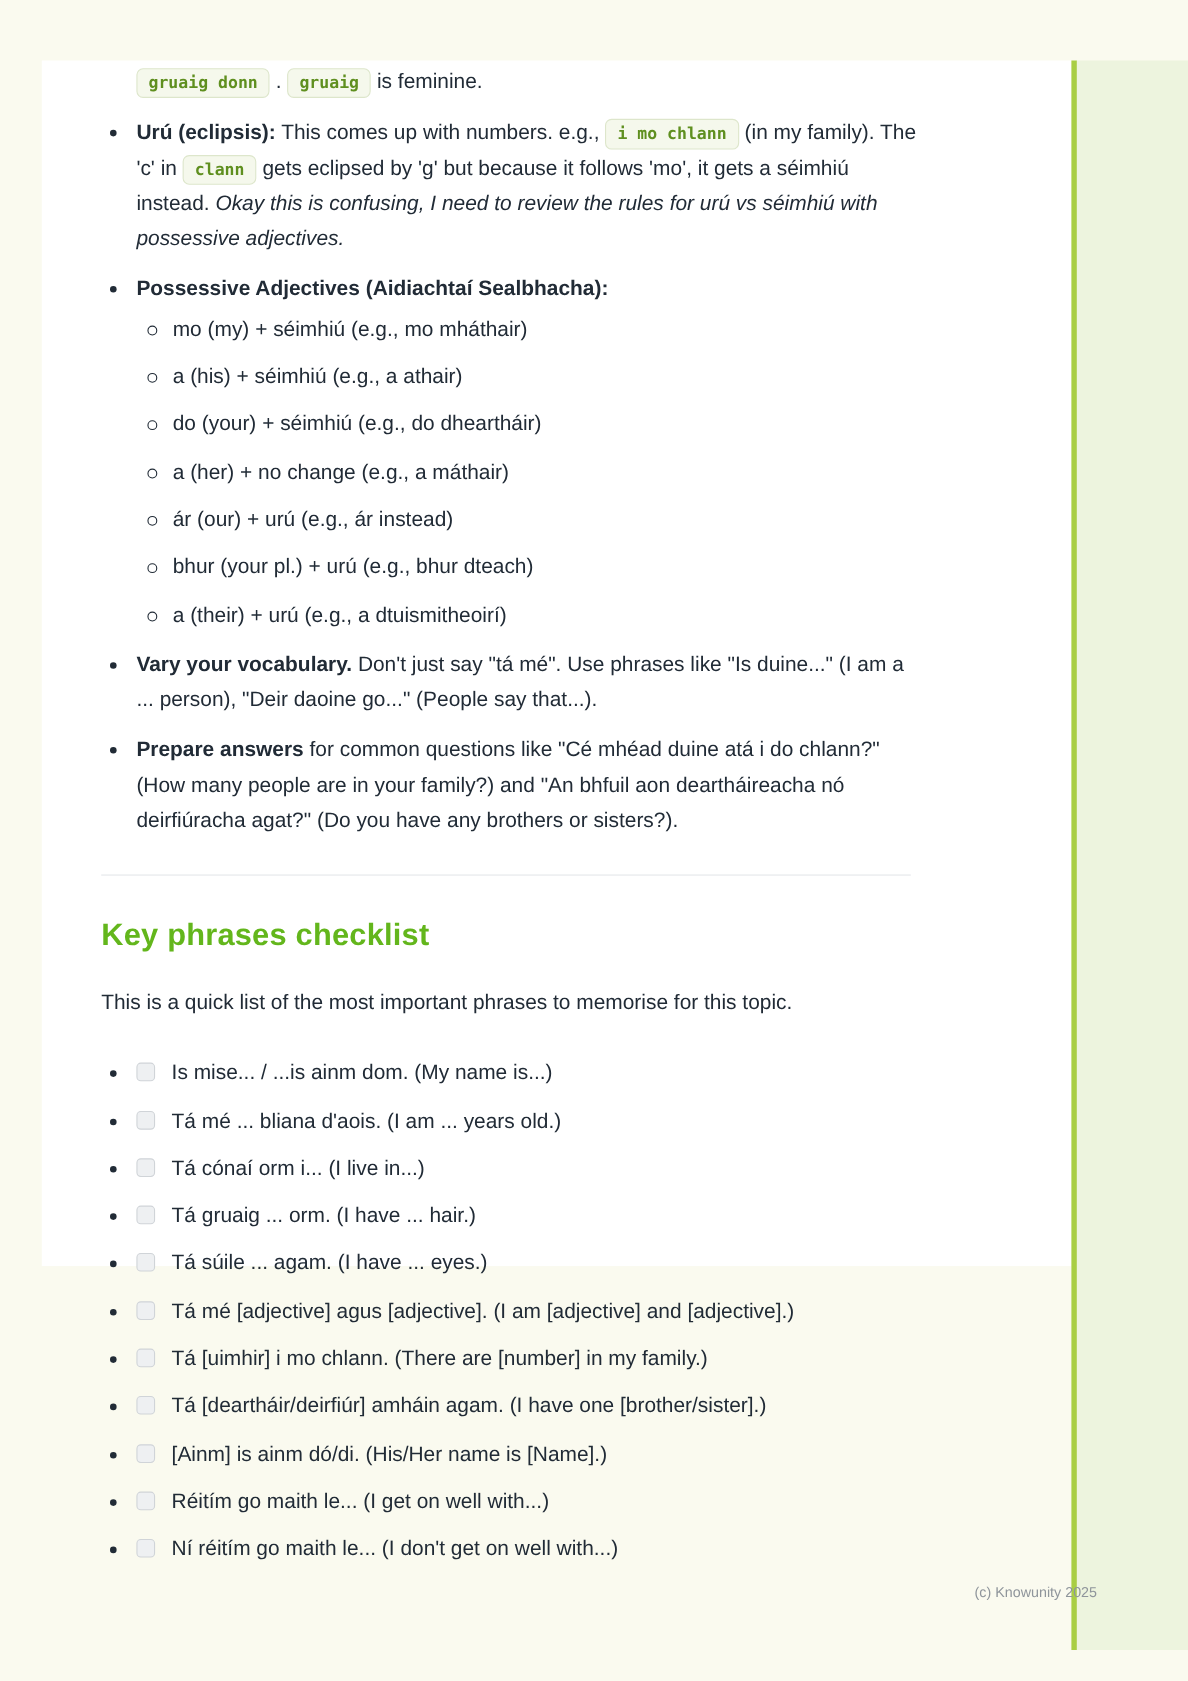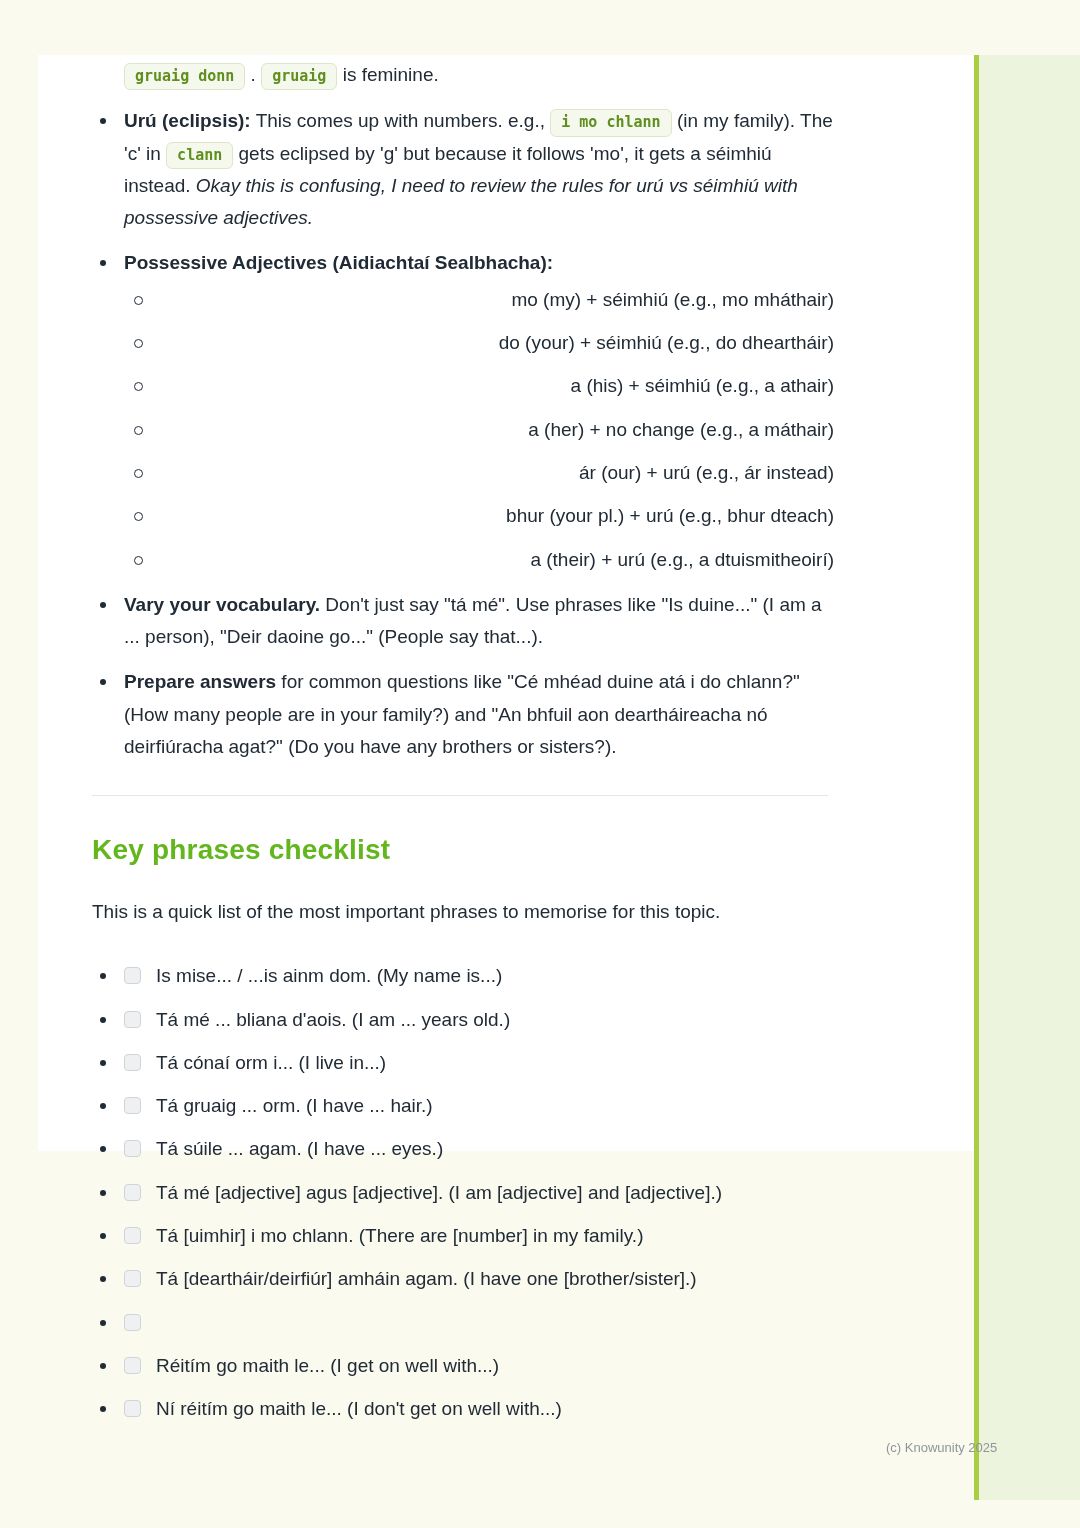--- a/index.html
+++ b/index.html
@@ -40,21 +40,21 @@
   .fragment-line { padding-left:32px; margin-bottom:14px; }
 
   ul.notes { list-style:none; margin-top:0; }
   ul.notes > li { position:relative; padding-left:32px; margin-bottom:13px; }
   ul.notes > li::before {
     content:""; position:absolute; left:8px; top:13px;
     width:6px; height:6px; border-radius:50%; background:#212b36;
   }
 
   ul.sub-list { list-style:none; margin-top:4px; margin-bottom:12px; }
-  ul.sub-list > li { position:relative; padding-left:33px; margin-bottom:11px;text-align:right; }
+  ul.sub-list > li { position:relative; padding-left:33px; margin-bottom:11px; }
   ul.sub-list > li::before {
     content:""; position:absolute; left:10px; top:12px;
     width:7px; height:7px; border-radius:50%;
     border:1.5px solid #212b36; background:transparent;
   }
 
   hr.divider { border:none; border-top:1px solid #e4e7ea; width:736px; margin:32px 0 0 0; }
 
   h2.section-heading { margin-top:30px; font-size:28px; font-weight:bold; color:#63b61c; letter-spacing:0.2px; }
   p.intro { margin-top:22px; }
@@ -82,22 +82,22 @@
 
       <ul class="notes">
         <li>
           <p><strong>Urú (eclipsis):</strong><span> This comes up with numbers. e.g., </span><code class="chip">i mo chlann</code><span> (in my family). The 'c' in </span><code class="chip">clann</code><span> gets eclipsed by 'g' but because it follows 'mo', it gets a séimhiú instead. </span><em>Okay this is confusing, I need to review the rules for urú vs séimhiú with possessive adjectives.</em></p>
         </li>
 
         <li>
           <p><strong>Possessive Adjectives (Aidiachtaí Sealbhacha):</strong></p>
           <ul class="sub-list">
             <li><span>mo (my) + séimhiú (e.g., mo mháthair)</span></li>
+            <li><span>a (his) + séimhiú (e.g., a athair)</span></li>
             <li><span>do (your) + séimhiú (e.g., do dheartháir)</span></li>
-            <li><span>a (his) + séimhiú (e.g., a athair)</span></li>
             <li><span>a (her) + no change (e.g., a máthair)</span></li>
             <li><span>ár (our) + urú (e.g., ár instead)</span></li>
             <li><span>bhur (your pl.) + urú (e.g., bhur dteach)</span></li>
             <li><span>a (their) + urú (e.g., a dtuismitheoirí)</span></li>
           </ul>
         </li>
 
         <li>
           <p><strong>Vary your vocabulary.</strong><span> Don't just say "tá mé". Use phrases like "Is duine..." (I am a ... person), "Deir daoine go..." (People say that...).</span></p>
         </li>
@@ -115,21 +115,21 @@
 
       <ul class="check-list">
         <li><span class="checkbox"></span><span>Is mise... / ...is ainm dom. (My name is...)</span></li>
         <li><span class="checkbox"></span><span>Tá mé ... bliana d'aois. (I am ... years old.)</span></li>
         <li><span class="checkbox"></span><span>Tá cónaí orm i... (I live in...)</span></li>
         <li><span class="checkbox"></span><span>Tá gruaig ... orm. (I have ... hair.)</span></li>
         <li><span class="checkbox"></span><span>Tá súile ... agam. (I have ... eyes.)</span></li>
         <li><span class="checkbox"></span><span>Tá mé [adjective] agus [adjective]. (I am [adjective] and [adjective].)</span></li>
         <li><span class="checkbox"></span><span>Tá [uimhir] i mo chlann. (There are [number] in my family.)</span></li>
         <li><span class="checkbox"></span><span>Tá [deartháir/deirfiúr] amháin agam. (I have one [brother/sister].)</span></li>
-        <li><span class="checkbox"></span></li>
+        <li><span class="checkbox"></span><span>[Ainm] is ainm dó/di. (His/Her name is [Name].)</span></li>
         <li><span class="checkbox"></span><span>Réitím go maith le... (I get on well with...)</span></li>
         <li><span class="checkbox"></span><span>Ní réitím go maith le... (I don't get on well with...)</span></li>
       </ul>
 
     </div>
   </div>
 
   <div class="accent-line"></div>
   <div class="accent-strip"></div>
   <div class="watermark">(c) Knowunity 2025</div>

